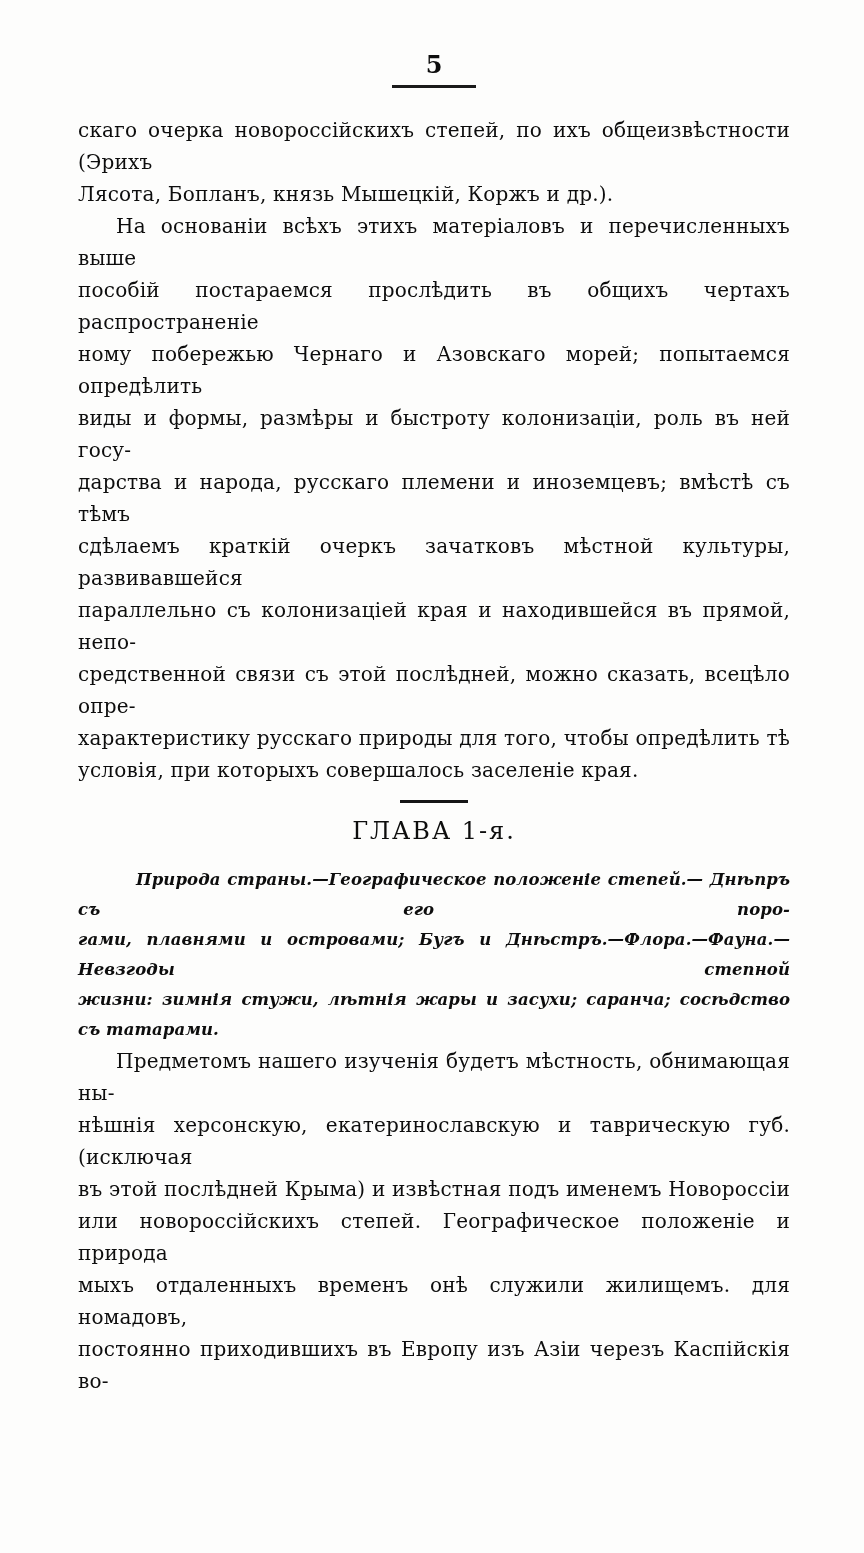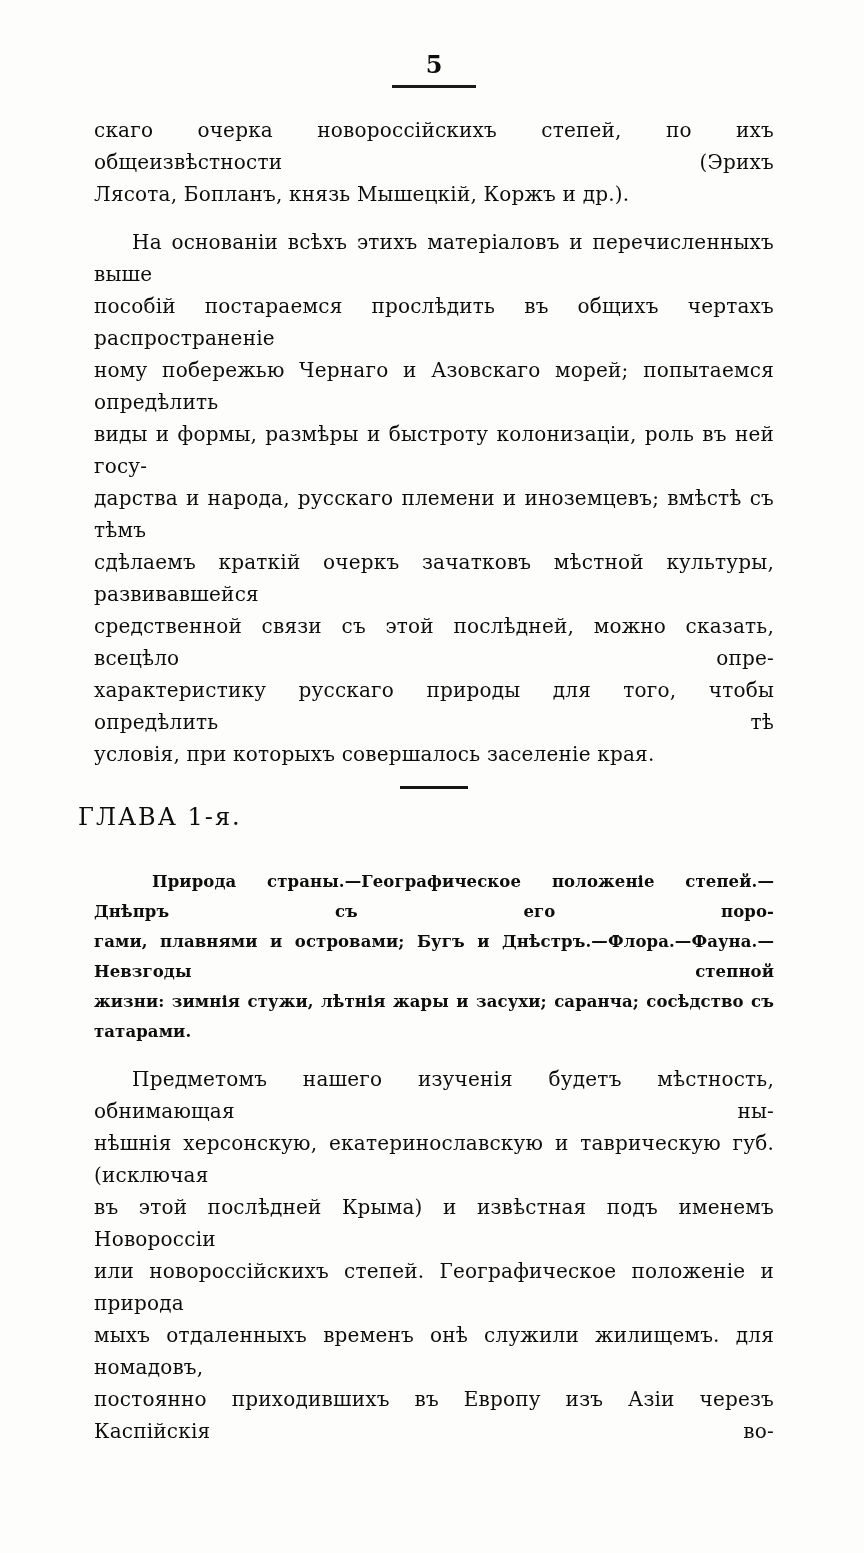--- a/index.html
+++ b/index.html
@@ -53,38 +53,39 @@
   .divider {
     width: 68px;
     height: 3px;
     background: #151515;
     margin: 14px auto 10px auto;
   }
   .chapter-heading {
     font-size: 24px;
     font-weight: normal;
     letter-spacing: 2px;
-    text-align: left;
-    margin: 14px 0 36px 0;
+    text-align: center;
+    margin: 14px 0 20px 0;
     line-height: 28px;
   }
   .summary {
     font-size: 16.5px;
     font-weight: bold;
     line-height: 30px;
     margin-bottom: 14px;
   }
   .summary .line {
     letter-spacing: 0.1px;
+    font-style: italic;
   }
   .summary .line.indent {
     text-indent: 58px;
   }
   .para {
-    margin: 16px;
+    margin: 0;
   }
 </style>
 </head>
 <body>
 
 <div class="page">
 
   <header class="page-header">
     <div class="page-number">5</div>
     <div class="page-number-rule"></div>
@@ -97,20 +98,21 @@
         <div class="line last">Лясота, Бопланъ, князь Мышецкій, Коржъ и др.).</div>
       </section>
 
     <section class="para" id="para-intro">
         <div class="line indent">На основаніи всѣхъ этихъ матеріаловъ и перечисленныхъ выше</div>
         <div class="line">пособій постараемся прослѣдить въ общихъ чертахъ распространеніе</div>
         <div class="line">ному побережью Чернаго и Азовскаго морей; попытаемся опредѣлить</div>
         <div class="line">виды и формы, размѣры и быстроту колонизаціи, роль въ ней госу-</div>
         <div class="line">дарства и народа, русскаго племени и иноземцевъ; вмѣстѣ съ тѣмъ</div>
         <div class="line">сдѣлаемъ краткій очеркъ зачатковъ мѣстной культуры, развивавшейся</div>
+        <div class="line">параллельно съ колонизаціей края и находившейся въ прямой, непо-</div>
         <div class="line">средственной связи съ этой послѣдней, можно сказать, всецѣло опре-</div>
         <div class="line">характеристику русскаго природы для того, чтобы опредѣлить тѣ</div>
         <div class="line last">условія, при которыхъ совершалось заселеніе края.</div>
       </section>
 
     <div class="divider"></div>
 
     <h1 class="chapter-heading">ГЛАВА 1-я.</h1>
 
     <section class="para summary" id="chapter-summary">

